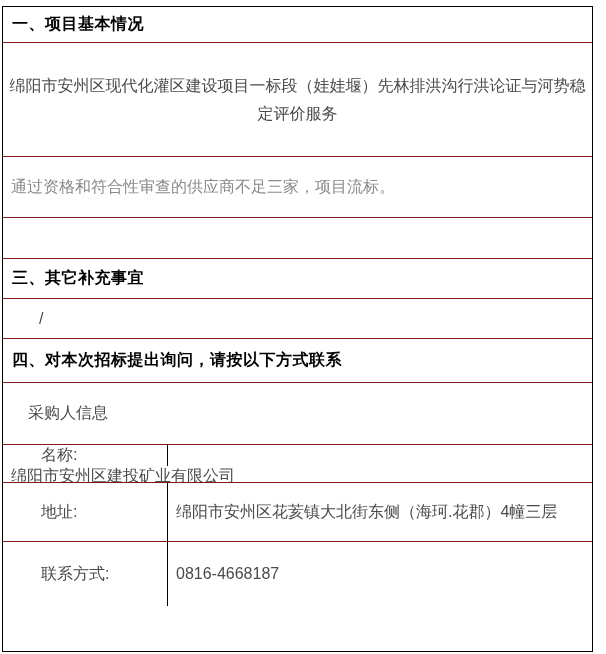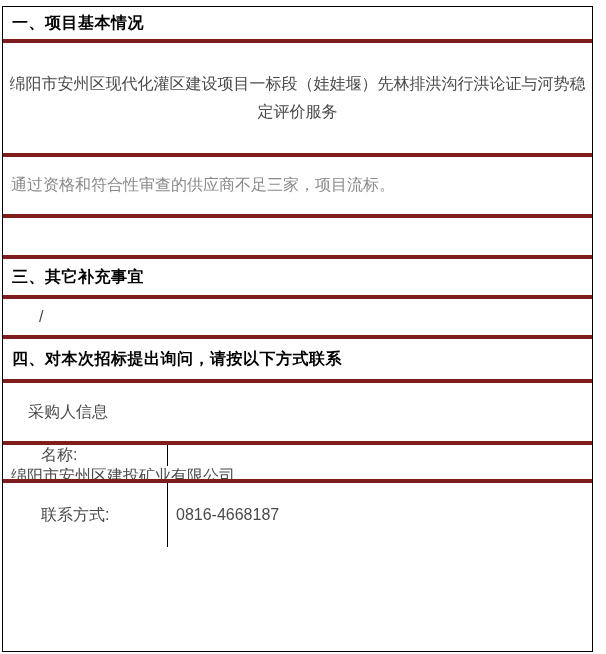--- a/index.html
+++ b/index.html
@@ -20,21 +20,21 @@
     border: 1px solid #000000;
     background: #ffffff;
     display: flex;
     flex-direction: column;
   }
   .row {
     box-sizing: border-box;
     flex: none;
     display: flex;
     align-items: stretch;
-    border-bottom: 4px solid #7f1d1d;
+    border-bottom: 1px solid #7f1d1d;
     overflow: hidden;
   }
   .row:last-child { border-bottom: none; }
 
   .h36 { height: 36px; } .h114 { height: 114px; } .h45 { height: 45px; }
   .h61 { height: 61px; } .h41 { height: 41px; }  .h40 { height: 40px; }
   .h44 { height: 44px; } .h62 { height: 62px; }  .h38 { height: 38px; flex-direction: column; }
   .h59 { height: 59px; } .h64 { height: 64px; }
 
   .hdr {
@@ -122,20 +122,28 @@
 
   <div class="row h38">
     <div class="cell-l pad38">
       <span class="body-text fs16">名称:</span>
     </div>
     <div class="cell-r pad8">
       <span class="body-text fs16">绵阳市安州区建投矿业有限公司</span>
     </div>
   </div>
 
+  <div class="row h59">
+    <div class="cell-l pad38">
+      <span class="body-text fs16">地址:</span>
+    </div>
+    <div class="cell-r pad8">
+      <span class="body-text fs16">绵阳市安州区花荄镇大北街东侧（海珂.花郡）4幢三层</span>
+    </div>
+  </div>
 
   <div class="row h64">
     <div class="cell-l pad38">
       <span class="body-text fs16">联系方式:</span>
     </div>
     <div class="cell-r pad8">
       <span class="body-text fs16">0816-4668187</span>
     </div>
   </div>
 

